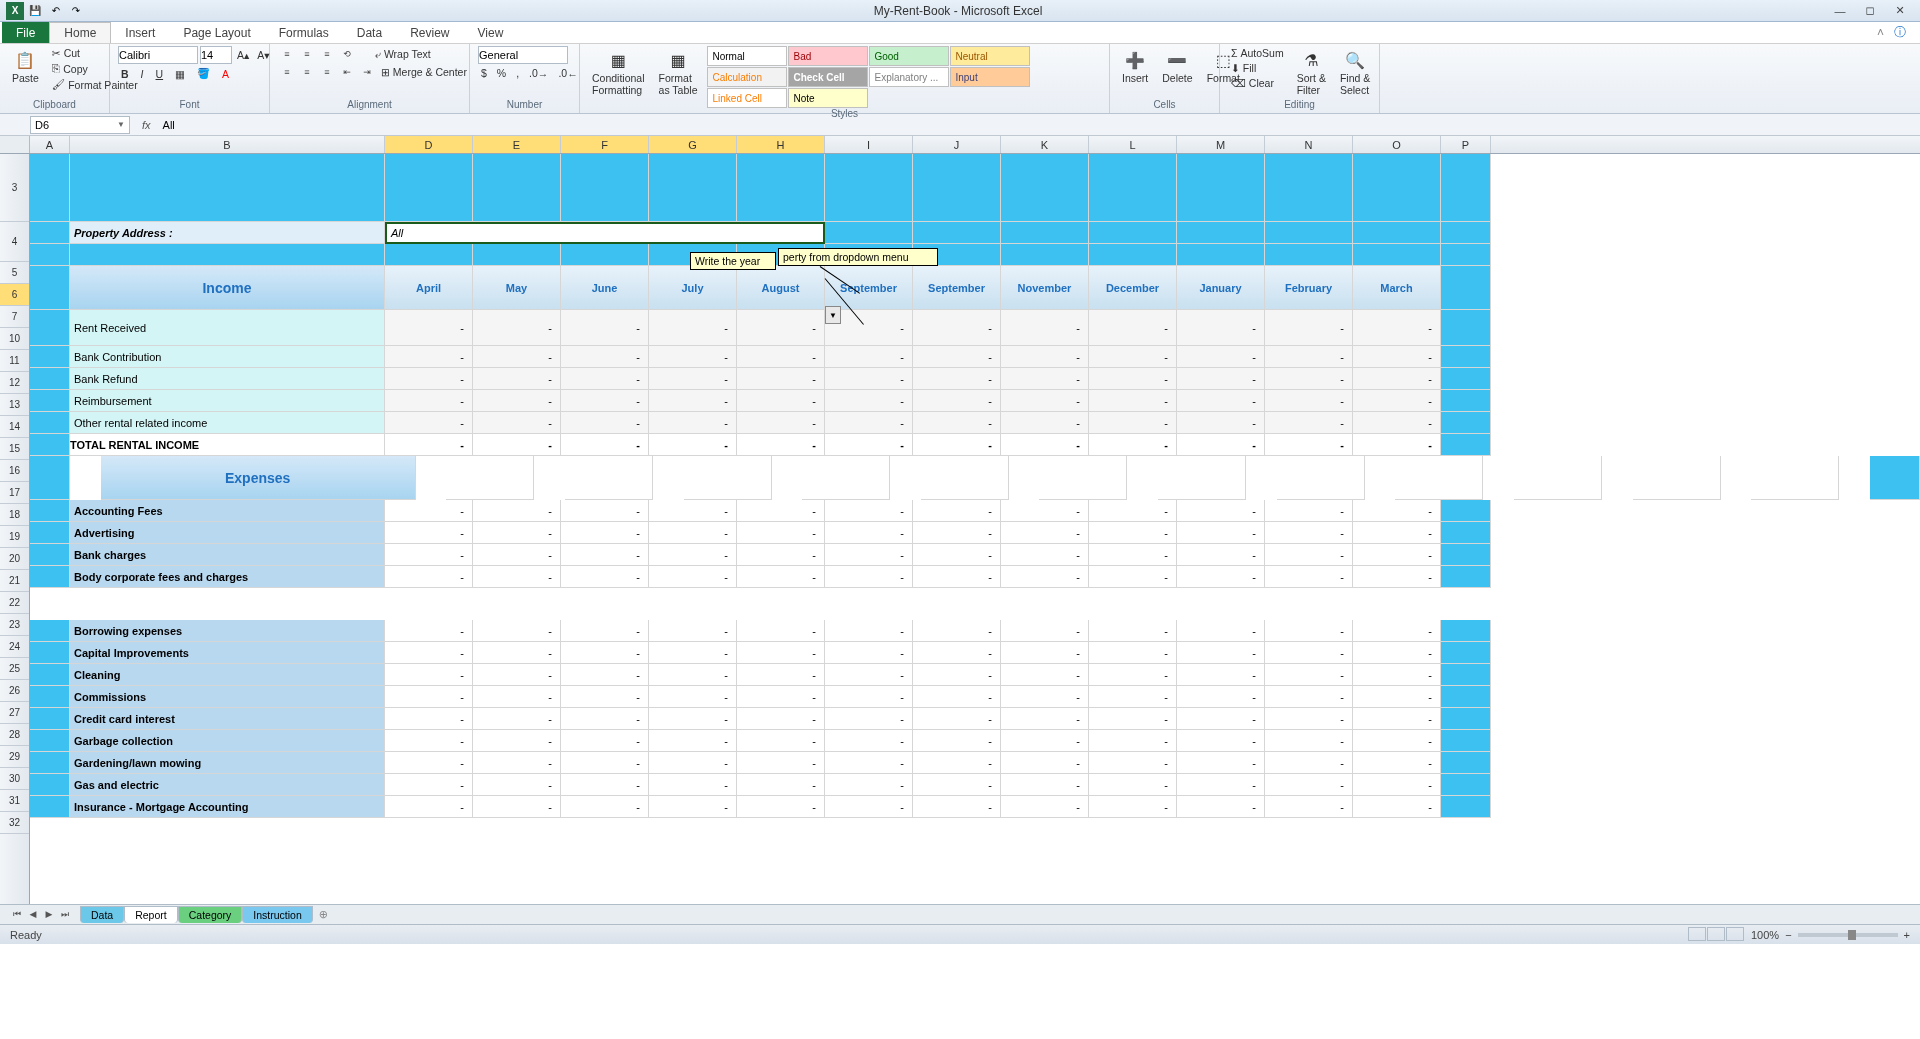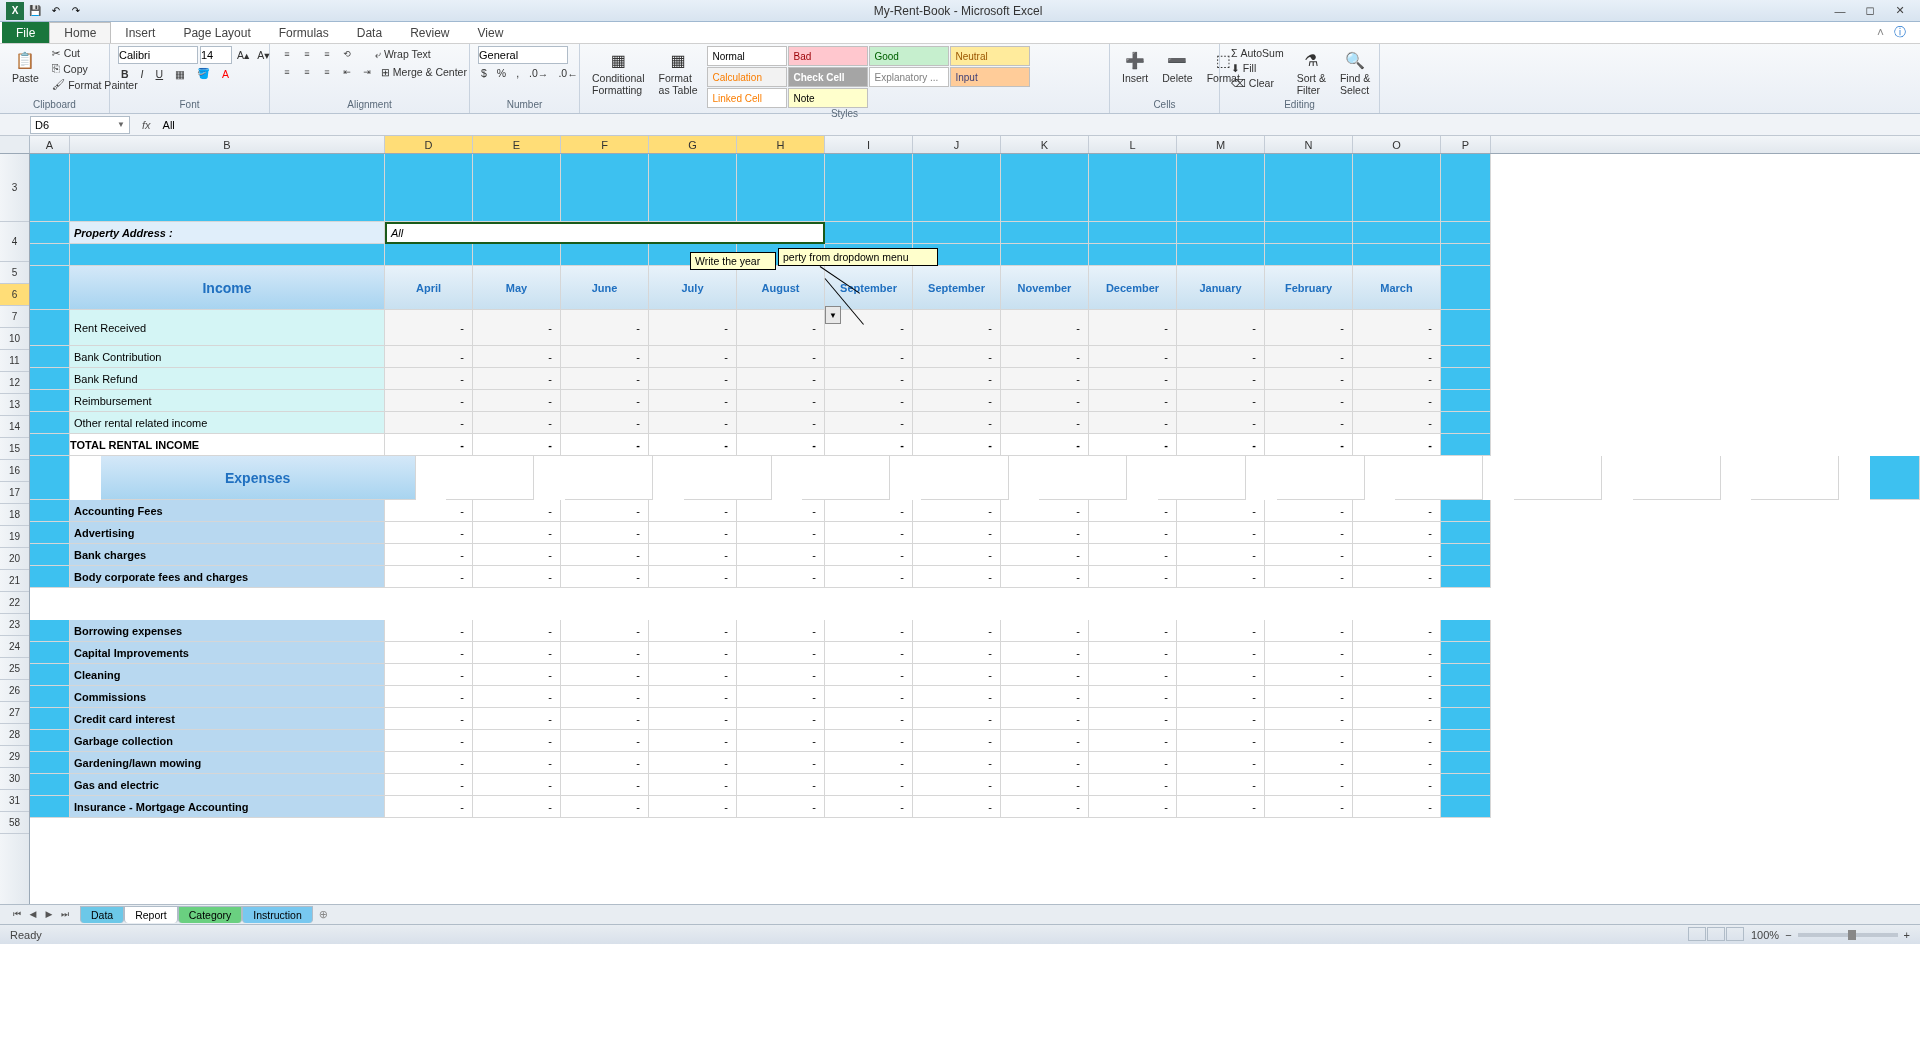--- a/index.html
+++ b/index.html
@@ -311,21 +311,21 @@
       <div class="rh" style="height: 22px;">22</div>
       <div class="rh" style="height: 22px;">23</div>
       <div class="rh" style="height: 22px;">24</div>
       <div class="rh" style="height: 22px;">25</div>
       <div class="rh" style="height: 22px;">26</div>
       <div class="rh" style="height: 22px;">27</div>
       <div class="rh" style="height: 22px;">28</div>
       <div class="rh" style="height: 22px;">29</div>
       <div class="rh" style="height: 22px;">30</div>
       <div class="rh" style="height: 22px;">31</div>
-      <div class="rh" style="height: 22px;">58</div>
+      <div class="rh" style="height: 22px;">32</div>
     </div>
   <div class="cells" id="cells">
       <div class="sheet-row" style="height: 68px;">
         <div class="cell blue-zone" style="width: 40px; height: 100%;"></div>
         <div class="cell blue-zone" style="width: 315px; height: 100%;"></div>
         <div class="cell blue-zone" style="width: 88px; height: 100%;"></div>
         <div class="cell blue-zone" style="width: 88px; height: 100%;"></div>
         <div class="cell blue-zone" style="width: 88px; height: 100%;"></div>
         <div class="cell blue-zone" style="width: 88px; height: 100%;"></div>
         <div class="cell blue-zone" style="width: 88px; height: 100%;"></div>

